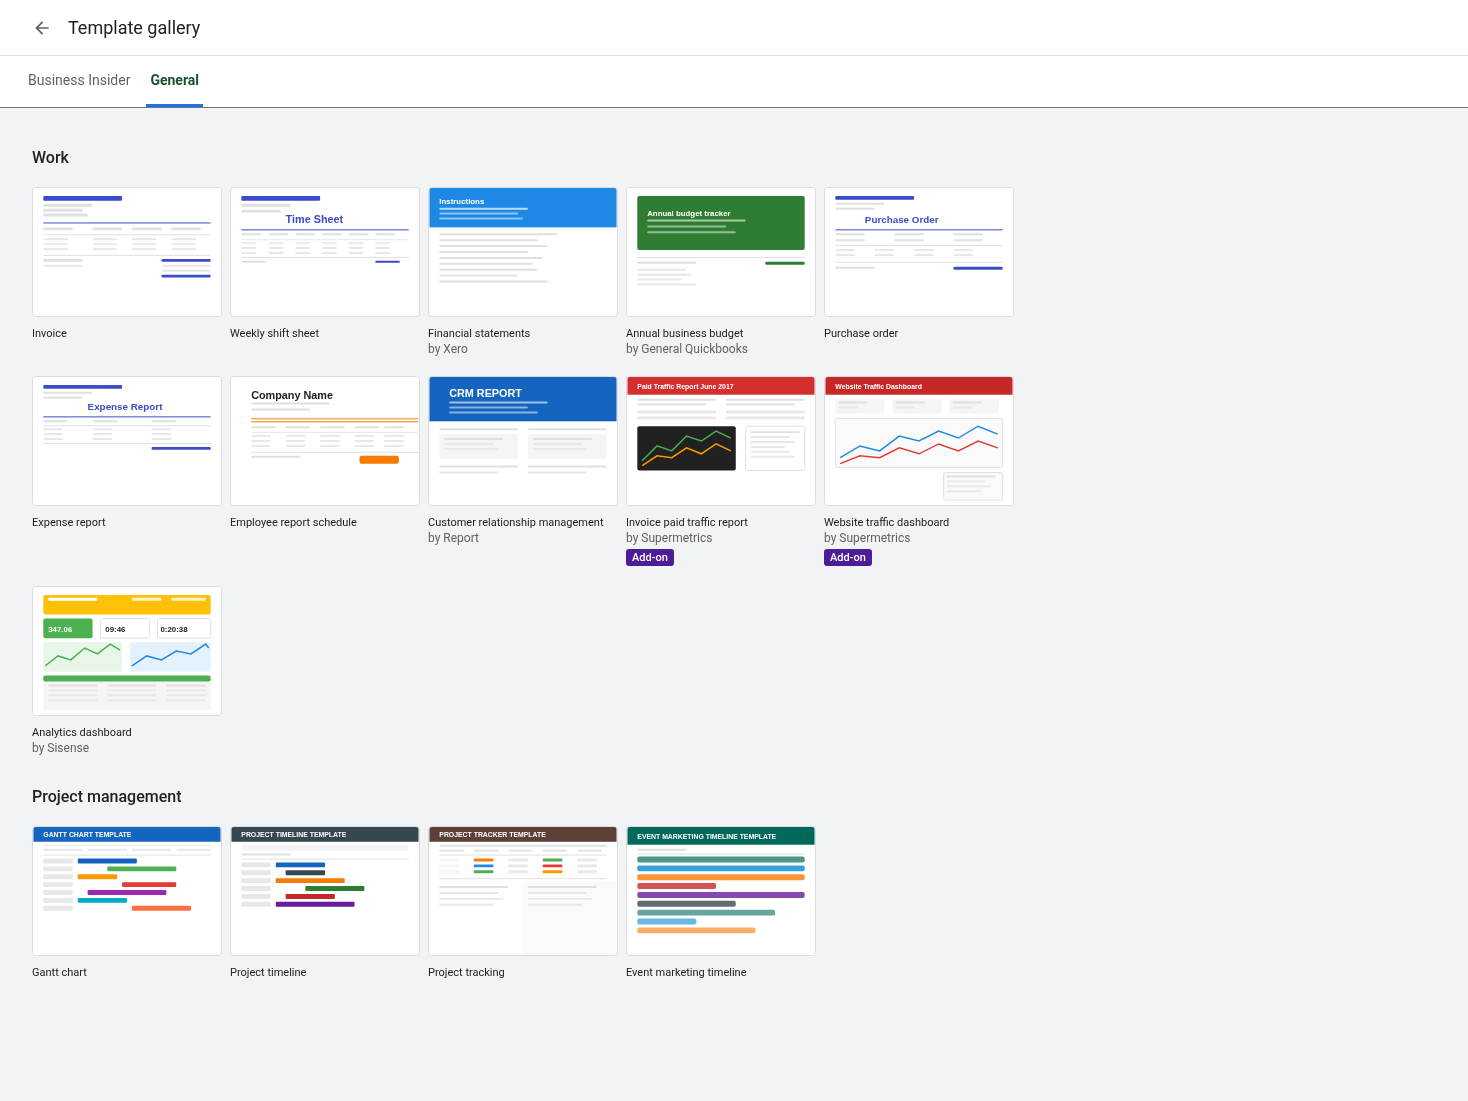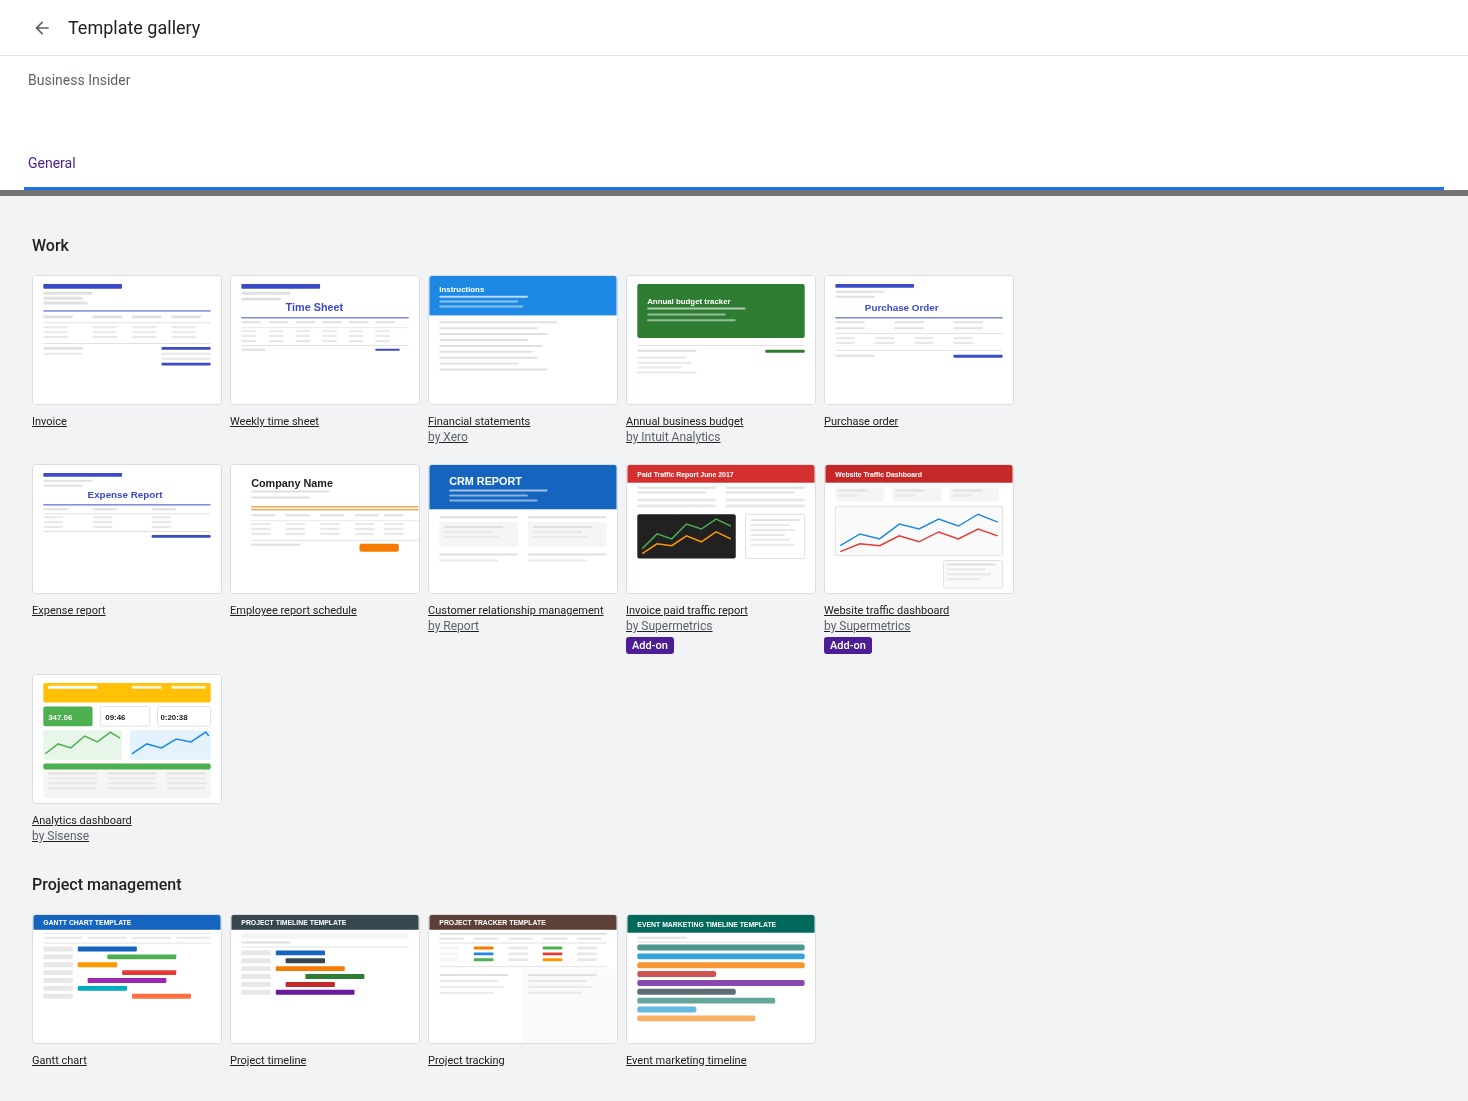--- a/index.html
+++ b/index.html
@@ -33,57 +33,55 @@
     }
     .header-title {
       font-size: 18px;
       font-weight: 400;
       color: #202124;
     }
     .tabs {
       background: #fff;
       padding: 0 24px;
       display: flex;
-      gap: 32px;
-      border-bottom: 6px solid #737373;
-      flex-direction: column;
+      gap: 12px;
+      border-bottom: 1px solid #737373;
     }
     .tab {
       padding: 16px 4px;
       font-size: 14px;
       color: #5f6368;
       cursor: pointer;
       border-bottom: 3px solid transparent;
       text-decoration: none;
     }
     .tab.active {
-      color: #4c1d95;
+      color: #14532d;
       border-bottom-color: #1a73e8;
-      font-weight: 400;
+      font-weight: 700;
     }
     .content {
       padding: 40px 32px;
       max-width: 1200px;
     }
     .section-title {
       font-size: 16px;
       font-weight: 500;
       color: #202124;
       margin-bottom: 20px;
     }
     .templates-grid {
       display: flex;
       flex-wrap: wrap;
       gap: 20px;
       margin-bottom: 32px;
     }
     .template-card {
       width: 178px;
       cursor: pointer;
-      text-decoration: underline;
     }
     .template-thumb {
       width: 190px;
       height: 130px;
       border: 1px solid #dadce0;
       border-radius: 4px;
       overflow: hidden;
       background: #fff;
       margin-bottom: 10px;
       display: flex;
@@ -209,21 +207,21 @@
             <rect x="38" y="65" width="15" height="2" rx="1" fill="#e8e8e8"></rect>
             <rect x="65" y="65" width="15" height="2" rx="1" fill="#e8e8e8"></rect>
             <rect x="92" y="65" width="15" height="2" rx="1" fill="#e8e8e8"></rect>
             <rect x="119" y="65" width="15" height="2" rx="1" fill="#e8e8e8"></rect>
             <rect x="146" y="65" width="15" height="2" rx="1" fill="#e8e8e8"></rect>
             <rect x="10" y="70" width="170" height="1" fill="#e0e0e0"></rect>
             <rect x="10" y="74" width="25" height="2" rx="1" fill="#e0e0e0"></rect>
             <rect x="146" y="74" width="25" height="2" rx="1" fill="#3c4bc8"></rect>
           </svg>
         </div>
-        <div class="template-name">Weekly time sheet</div>
+        <div class="template-name">Weekly shift sheet</div>
       </div>
 
       <div class="template-card">
         <div class="template-thumb">
           <svg viewBox="0 0 190 130" xmlns="http://www.w3.org/2000/svg">
             <rect width="190" height="130" fill="#fff"></rect>
             <rect x="0" y="0" width="190" height="40" fill="#1e88e5"></rect>
             <text x="10" y="16" font-size="8" fill="#fff" font-family="Arial" font-weight="bold">Instructions</text>
             <rect x="10" y="20" width="90" height="2" rx="1" fill="rgba(255,255,255,0.7)"></rect>
             <rect x="10" y="25" width="80" height="2" rx="1" fill="rgba(255,255,255,0.5)"></rect>
@@ -255,21 +253,21 @@
             <rect x="10" y="70" width="170" height="1" fill="#e0e0e0"></rect>
             <rect x="10" y="75" width="60" height="2" rx="1" fill="#e0e0e0"></rect>
             <rect x="140" y="75" width="40" height="3" rx="1" fill="#2e7d32"></rect>
             <rect x="10" y="82" width="50" height="2" rx="1" fill="#e8e8e8"></rect>
             <rect x="10" y="87" width="55" height="2" rx="1" fill="#e8e8e8"></rect>
             <rect x="10" y="92" width="45" height="2" rx="1" fill="#e8e8e8"></rect>
             <rect x="10" y="97" width="60" height="2" rx="1" fill="#e8e8e8"></rect>
           </svg>
         </div>
         <div class="template-name">Annual business budget</div>
-        <div class="template-author">by Intuit Analytics</div>
+        <div class="template-author">by General Quickbooks</div>
       </div>
 
       <div class="template-card">
         <div class="template-thumb">
           <svg viewBox="0 0 190 130" xmlns="http://www.w3.org/2000/svg">
             <rect width="190" height="130" fill="#fff"></rect>
             <rect x="10" y="8" width="80" height="4" rx="1" fill="#3c4bc8"></rect>
             <rect x="10" y="15" width="50" height="2" rx="1" fill="#e0e0e0"></rect>
             <rect x="10" y="20" width="40" height="2" rx="1" fill="#e0e0e0"></rect>
             <text x="40" y="36" font-size="10" font-weight="bold" fill="#3c4bc8" font-family="Arial">Purchase Order</text>

